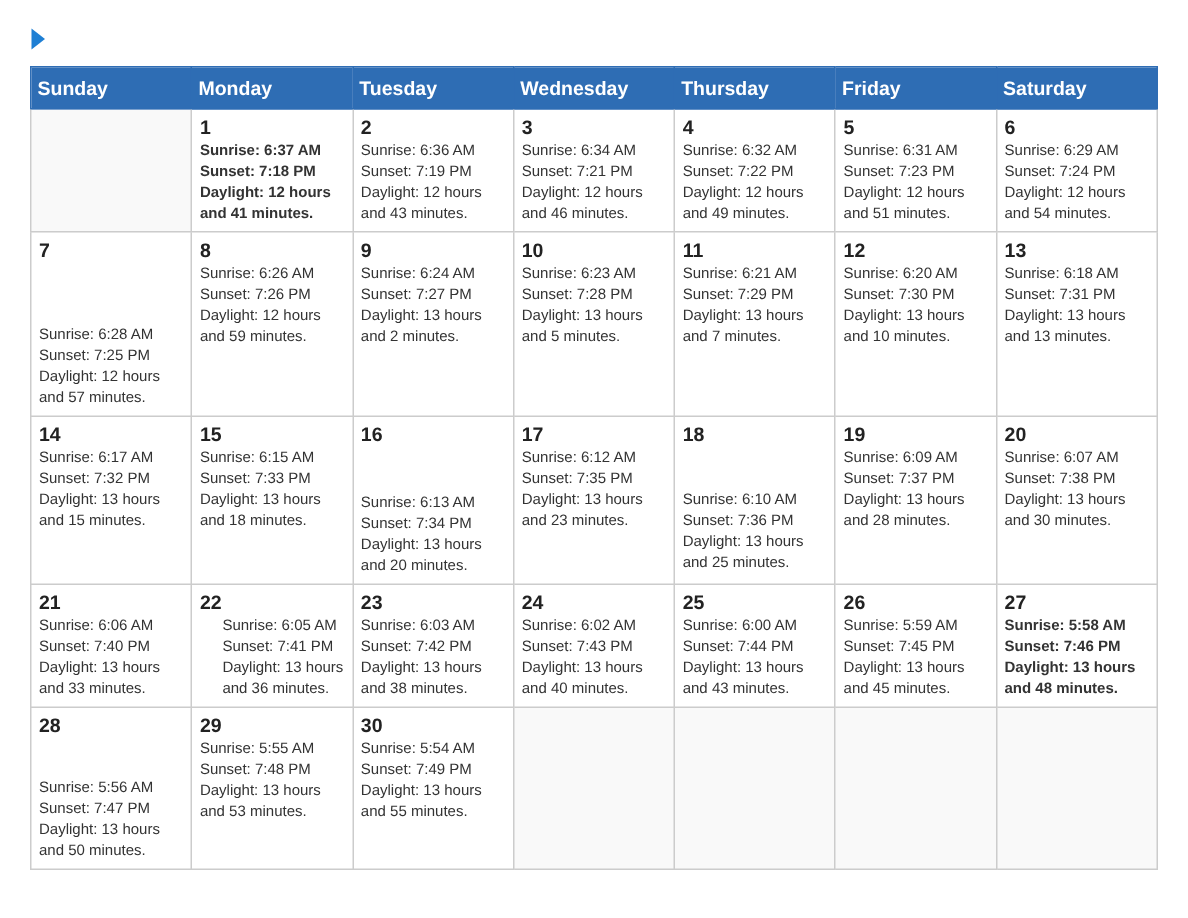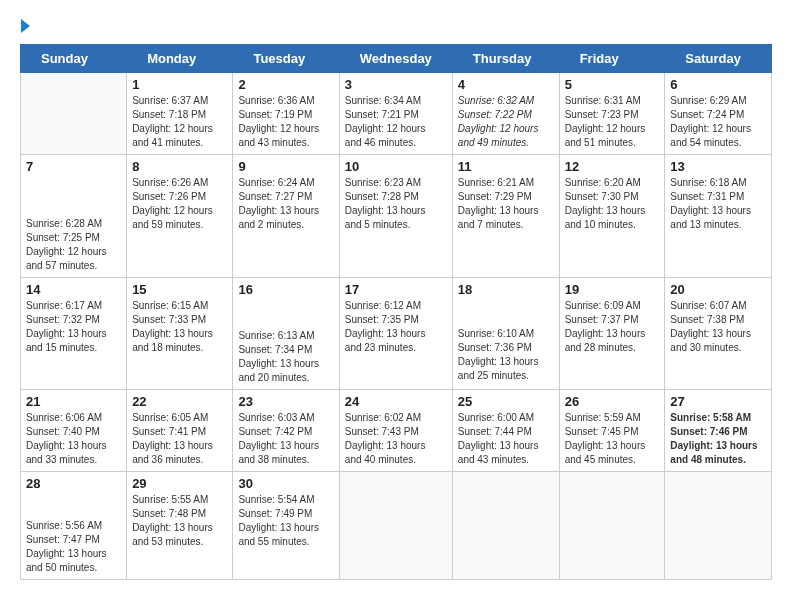--- a/index.html
+++ b/index.html
@@ -34,21 +34,21 @@
       color: #444;
     }
     .calendar {
       width: 100%;
       border-collapse: collapse;
       font-size: 11px;
     }
     .calendar th {
       background: #2e6db4;
       color: #fff;
-      padding: 6px 20px;
+      padding: 6px 4px;
       text-align: left;
       font-size: 13px;
       font-weight: bold;
       border: 1px solid #2e6db4;
     }
     .calendar td {
       border: 1px solid #ccc;
       padding: 4px 5px;
       vertical-align: top;
       width: calc(100% / 7);
@@ -125,42 +125,42 @@
         <th>Thursday</th>
         <th>Friday</th>
         <th>Saturday</th>
       </tr>
   </thead>
   <tbody id="calendar-body">
   <tr>
         <td class="empty-cell"></td>
         <td>
           <span class="day-number">1</span>
-          <div class="day-info" style="white-space: pre-line;">Sunrise: 6:37 AM
+          <div class="day-info" style="white-space: pre-line; font-weight: bold;">Sunrise: 6:37 AM
 Sunset: 7:18 PM
 Daylight: 12 hours
 and 41 minutes.</div>
         </td>
         <td>
           <span class="day-number">2</span>
           <div class="day-info" style="white-space: pre-line;">Sunrise: 6:36 AM
 Sunset: 7:19 PM
 Daylight: 12 hours
 and 43 minutes.</div>
         </td>
         <td>
           <span class="day-number">3</span>
           <div class="day-info" style="white-space: pre-line;">Sunrise: 6:34 AM
 Sunset: 7:21 PM
 Daylight: 12 hours
 and 46 minutes.</div>
         </td>
         <td>
           <span class="day-number">4</span>
-          <div class="day-info" style="white-space: pre-line; font-style: italic;">Sunrise: 6:32 AM
+          <div class="day-info" style="white-space: pre-line;">Sunrise: 6:32 AM
 Sunset: 7:22 PM
 Daylight: 12 hours
 and 49 minutes.</div>
         </td>
         <td>
           <span class="day-number">5</span>
           <div class="day-info" style="white-space: pre-line;">Sunrise: 6:31 AM
 Sunset: 7:23 PM
 Daylight: 12 hours
 and 51 minutes.</div>
@@ -278,21 +278,21 @@
       <tr>
         <td>
           <span class="day-number">21</span>
           <div class="day-info" style="white-space: pre-line;">Sunrise: 6:06 AM
 Sunset: 7:40 PM
 Daylight: 13 hours
 and 33 minutes.</div>
         </td>
         <td>
           <span class="day-number">22</span>
-          <div class="day-info" style="white-space: pre-line;">Sunrise: 6:05 AM
+          <div class="day-info" style="white-space: pre-line; margin-left: 15px;">Sunrise: 6:05 AM
 Sunset: 7:41 PM
 Daylight: 13 hours
 and 36 minutes.</div>
         </td>
         <td>
           <span class="day-number">23</span>
           <div class="day-info" style="white-space: pre-line;">Sunrise: 6:03 AM
 Sunset: 7:42 PM
 Daylight: 13 hours
 and 38 minutes.</div>

